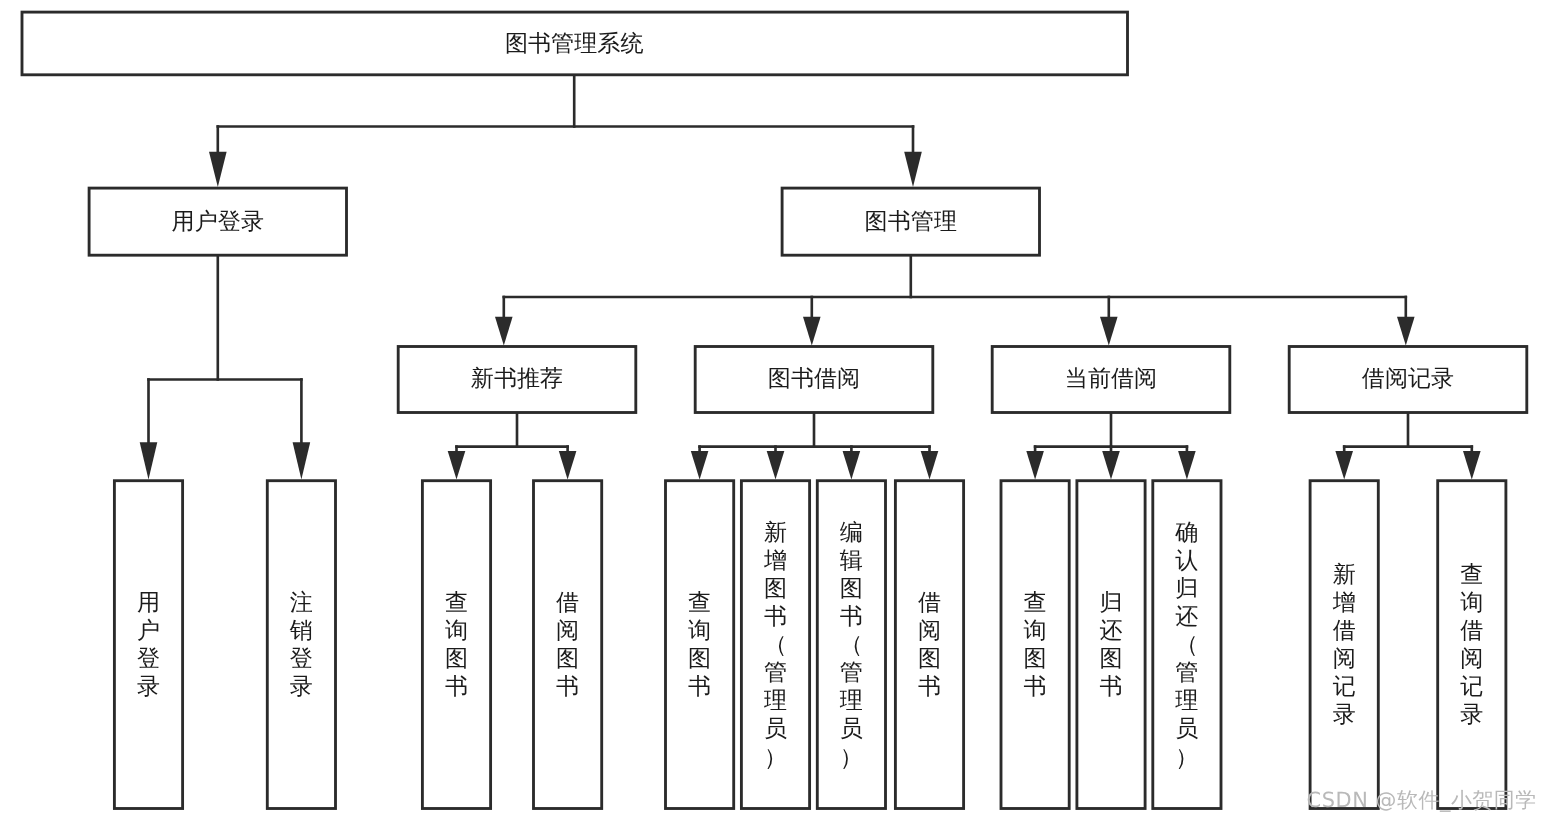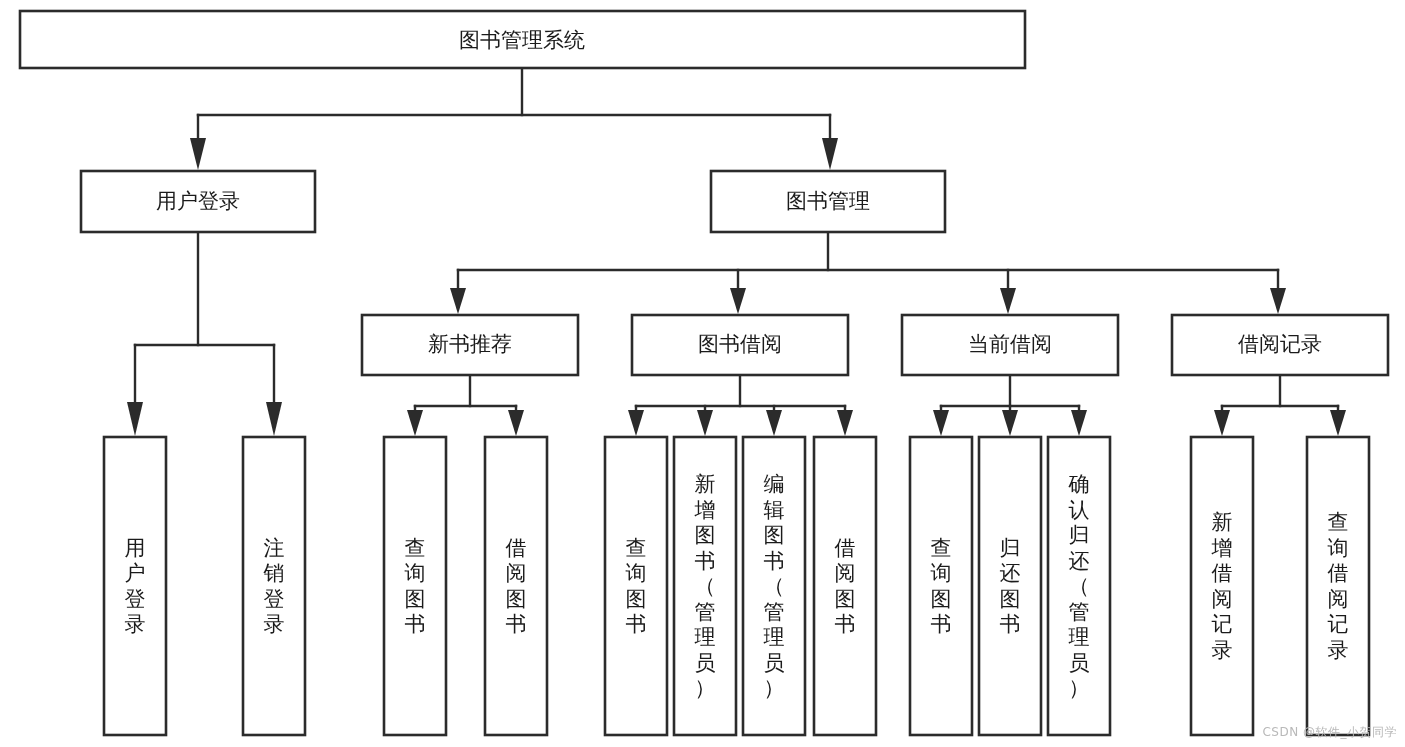--- a/index.html
+++ b/index.html
@@ -55,21 +55,21 @@
     fill: #1b1b1b;
     font-family: "DejaVu Sans", "Liberation Sans", sans-serif;
     font-size: 21px;
     text-anchor: middle;
   }
   .watermark-text {
     position: absolute;
     right: 8px;
     bottom: 6px;
     font-family: "DejaVu Sans", "Liberation Sans", sans-serif;
-    font-size: 12px;
+    font-size: 19px;
     color: #b9b9b9;
     letter-spacing: 0.5px;
     white-space: nowrap;
     pointer-events: none;
   }
 </style>
 </head>
 <body>
 
 <div id="diagram-root">

